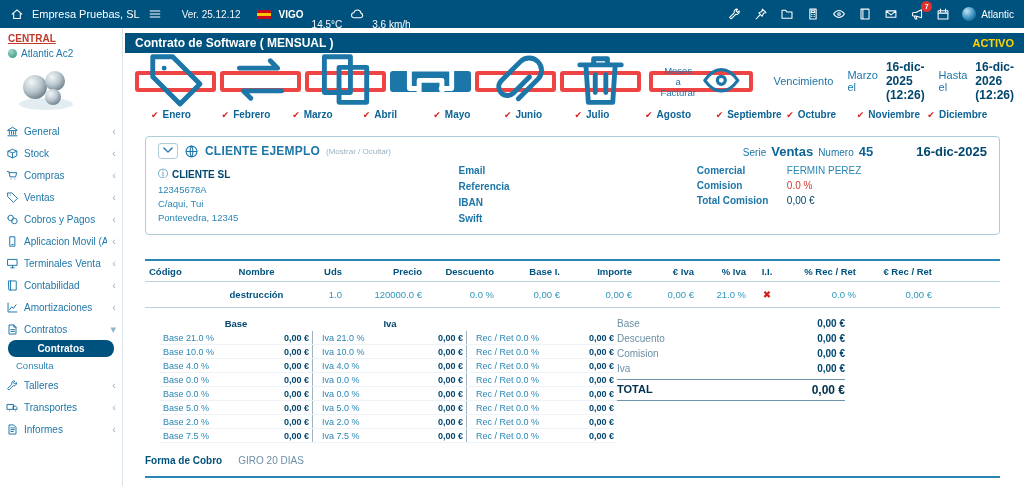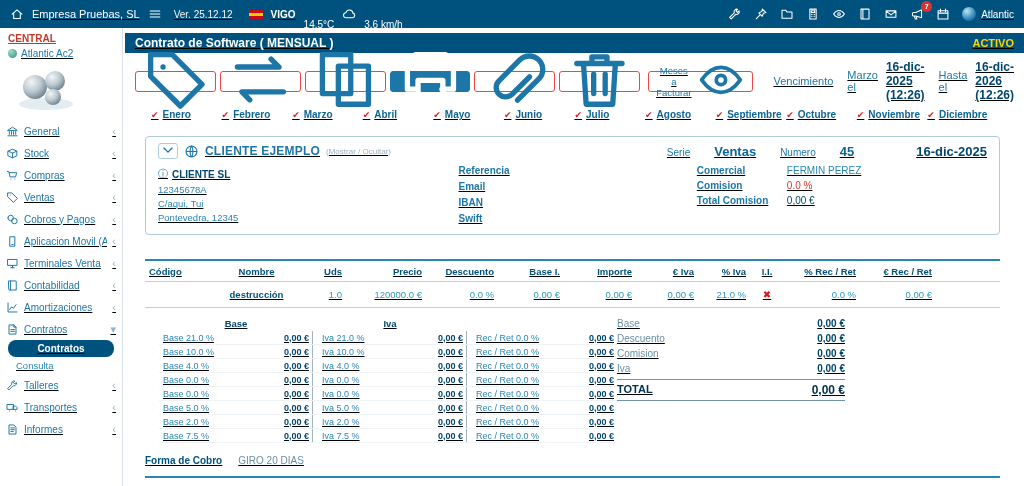--- a/index.html
+++ b/index.html
@@ -1,27 +1,27 @@
 <!DOCTYPE html>
 <html><head>
 <meta charset="utf-8">
 <style>
   *{box-sizing:border-box;margin:0;padding:0}
   html,body{background:#fff}
   body{font-family:"Liberation Sans","DejaVu Sans",sans-serif;}
-  .app{width:1024px;height:486px;overflow:hidden;display:flex;flex-direction:column;background:#fff;text-decoration:underline;}
+  .app{width:1024px;height:486px;overflow:hidden;display:flex;flex-direction:column;background:#fff;}
 
   
   .topbar{flex:0 0 28px;height:28px;background:#00527e;color:#fff;display:flex;align-items:center;padding:0 10px;}
   .tb-left{display:flex;align-items:center;gap:8px;}
   .tb-right{margin-left:auto;display:flex;align-items:center;gap:12px;}
   .tb-icon{width:14px;height:14px;display:inline-flex;color:#fff;cursor:pointer;}
   .tb-icon svg{width:100%;height:100%;}
   .tb-company{font-size:11px;cursor:pointer;}
-  .tb-version{font-size:10px;opacity:.95;margin-left:4px;}
+  .tb-version{font-size:10px;opacity:.95;margin-left:12px;}
   .flag{width:14px;height:9px;border-radius:1px;margin-left:8px;
         background:linear-gradient(180deg,#c60b1e 30%,#ffc400 30%,#ffc400 70%,#c60b1e 70%);}
   .tb-city{font-size:10px;font-weight:bold;}
   .tb-temp,.tb-wind{font-size:10px;margin-top:20px;}
   .badge-wrap{position:relative;display:inline-flex;}
   .badge{position:absolute;top:-6px;right:-8px;background:#e03131;color:#fff;font-size:7px;font-weight:bold;
          border-radius:50%;width:11px;height:11px;display:flex;align-items:center;justify-content:center;}
   .brand{display:flex;align-items:center;gap:5px;font-size:10px;cursor:pointer;}
   .brand-dot{width:14px;height:14px;border-radius:50%;background:radial-gradient(circle at 35% 30%,#bfe3f2,#2b86b8 60%,#044e78);}
 
@@ -44,21 +44,21 @@
 
   .main{flex:1;display:flex;flex-direction:column;min-width:0;background:#fff;overflow:hidden;padding-left:2px;}
 
   
   .content-header{height:22px;background:#00527e;color:#fff;display:flex;align-items:center;padding:0 10px;margin-top:5px;gap:22px;}
   .ch-title{font-weight:bold;font-size:12px;}
   .ch-status{margin-left:auto;color:#ffd400;font-weight:bold;font-size:11px;}
 
   
   .toolbar{display:flex;align-items:center;gap:4px;padding:7px 10px 4px;}
-  .tbtn{height:21px;min-width:23px;border:1px solid #ef4444;border-radius:3px;background:#fff;color:#1d76a8;
+  .tbtn{height:21px;min-width:23px;border:4px solid #ef4444;border-radius:3px;background:#fff;color:#1d76a8;
         display:inline-flex;align-items:center;justify-content:center;gap:4px;cursor:pointer;padding:0 4px;}
   .tbtn svg{width:12px;height:12px;}
   .tbtn.active{background:#1d76a8;color:#fff;border-color:#1d76a8;}
   .tbtn.wide{font-size:9.5px;padding:0 7px;margin-left:4px;}
   .venc-label{margin-left:16px;font-size:11px;color:#1d76a8;}
   .date-label{margin-left:10px;font-size:11px;color:#1d76a8;}
   .date-value{margin-left:4px;font-size:12px;font-weight:bold;color:#00466e;cursor:pointer;}
 
   
   .months{display:flex;padding:3px 26px 6px;}
@@ -68,21 +68,21 @@
   
   .client-card{margin:10px 24px 0 20px;border:1px solid #aecbdb;border-radius:4px;padding:6px 12px 10px;}
   .cc-head{display:flex;align-items:center;gap:6px;}
   .cc-chev{width:20px;height:16px;border:1px solid #aecbdb;border-radius:3px;background:#fff;color:#1d76a8;
            display:inline-flex;align-items:center;justify-content:center;cursor:pointer;}
   .cc-chev svg{width:10px;height:10px;}
   .cc-globe{width:15px;height:15px;color:#1d76a8;display:inline-flex;}
   .cc-globe svg{width:100%;height:100%;}
   .cc-title{color:#1d76a8;font-size:12px;font-weight:bold;letter-spacing:.2px;cursor:pointer;}
   .cc-hint{color:#9ab3c2;font-size:8px;}
-  .cc-right{margin-left:auto;display:flex;align-items:baseline;gap:24px;}
+  .cc-right{margin-left:auto;display:flex;align-items:baseline;gap:5px;}
   .cc-klabel{font-size:10px;color:#1d76a8;}
   .cc-kvalue{font-size:13px;font-weight:bold;color:#0d6496;}
   .cc-date{font-size:13px;font-weight:bold;color:#00466e;margin-left:38px;}
   .cc-body{display:flex;margin-top:6px;}
   .cc-col1{flex:1.45;}
   .cc-col2{flex:1.15;display:flex;flex-direction:column;gap:5px;}
   .cc-col3{flex:1.4;display:flex;flex-direction:column;gap:4px;}
   .cc-label{font-size:9px;color:#7da6bd;}
   .cc-name{font-size:10px;font-weight:bold;color:#00466e;display:flex;gap:4px;align-items:center;margin-top:2px;cursor:pointer;}
   .info-i{color:#1d76a8;font-size:10px;font-weight:normal;}
@@ -492,22 +492,22 @@
           <div class="cc-col1">
             <div class="cc-name">
               <span class="info-i">ⓘ</span>
               <span>CLIENTE SL</span>
             </div>
             <div class="cc-line">12345678A</div>
             <div class="cc-line">C/aqui, Tui</div>
             <div class="cc-line">Pontevedra, 12345</div>
           </div>
           <div class="cc-col2">
+            <div class="cc-flabel">Email</div>
             <div class="cc-flabel">Referencia</div>
-            <div class="cc-flabel">Email</div>
             <div class="cc-flabel">IBAN</div>
             <div class="cc-flabel">Swift</div>
           </div>
           <div class="cc-col3">
             <div class="cc-krow">
               <span class="k">Comercial</span>
               <span class="v">FERMIN PEREZ</span>
             </div>
             <div class="cc-krow">
               <span class="k">Comision</span>

